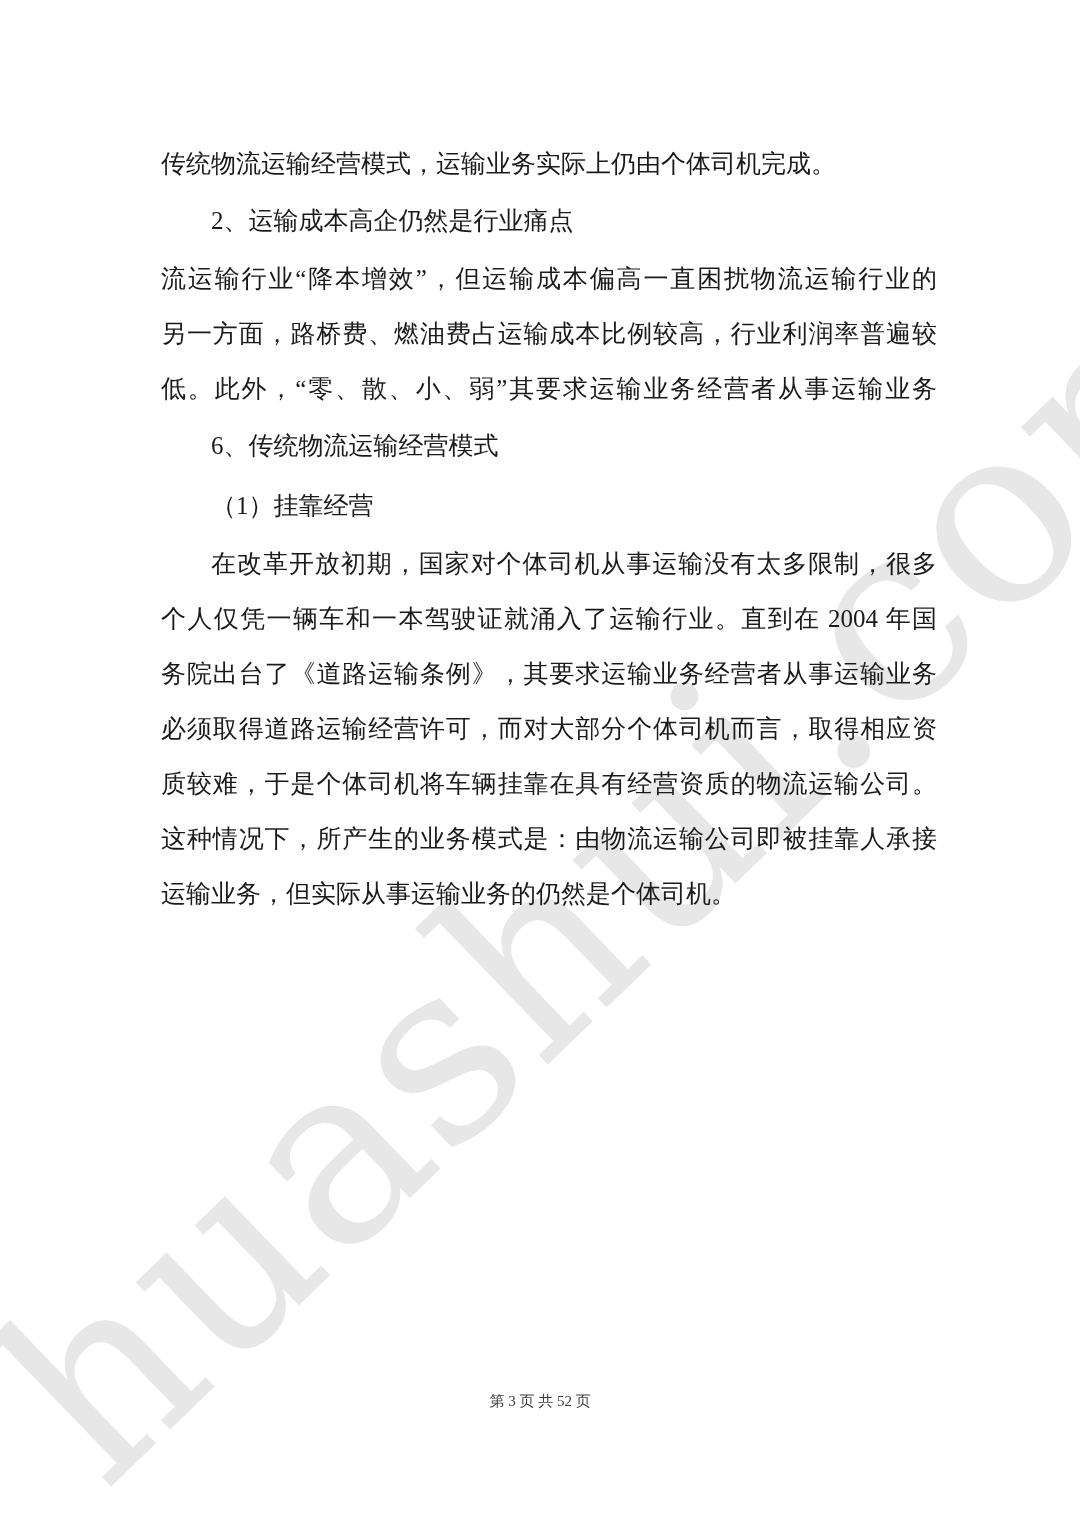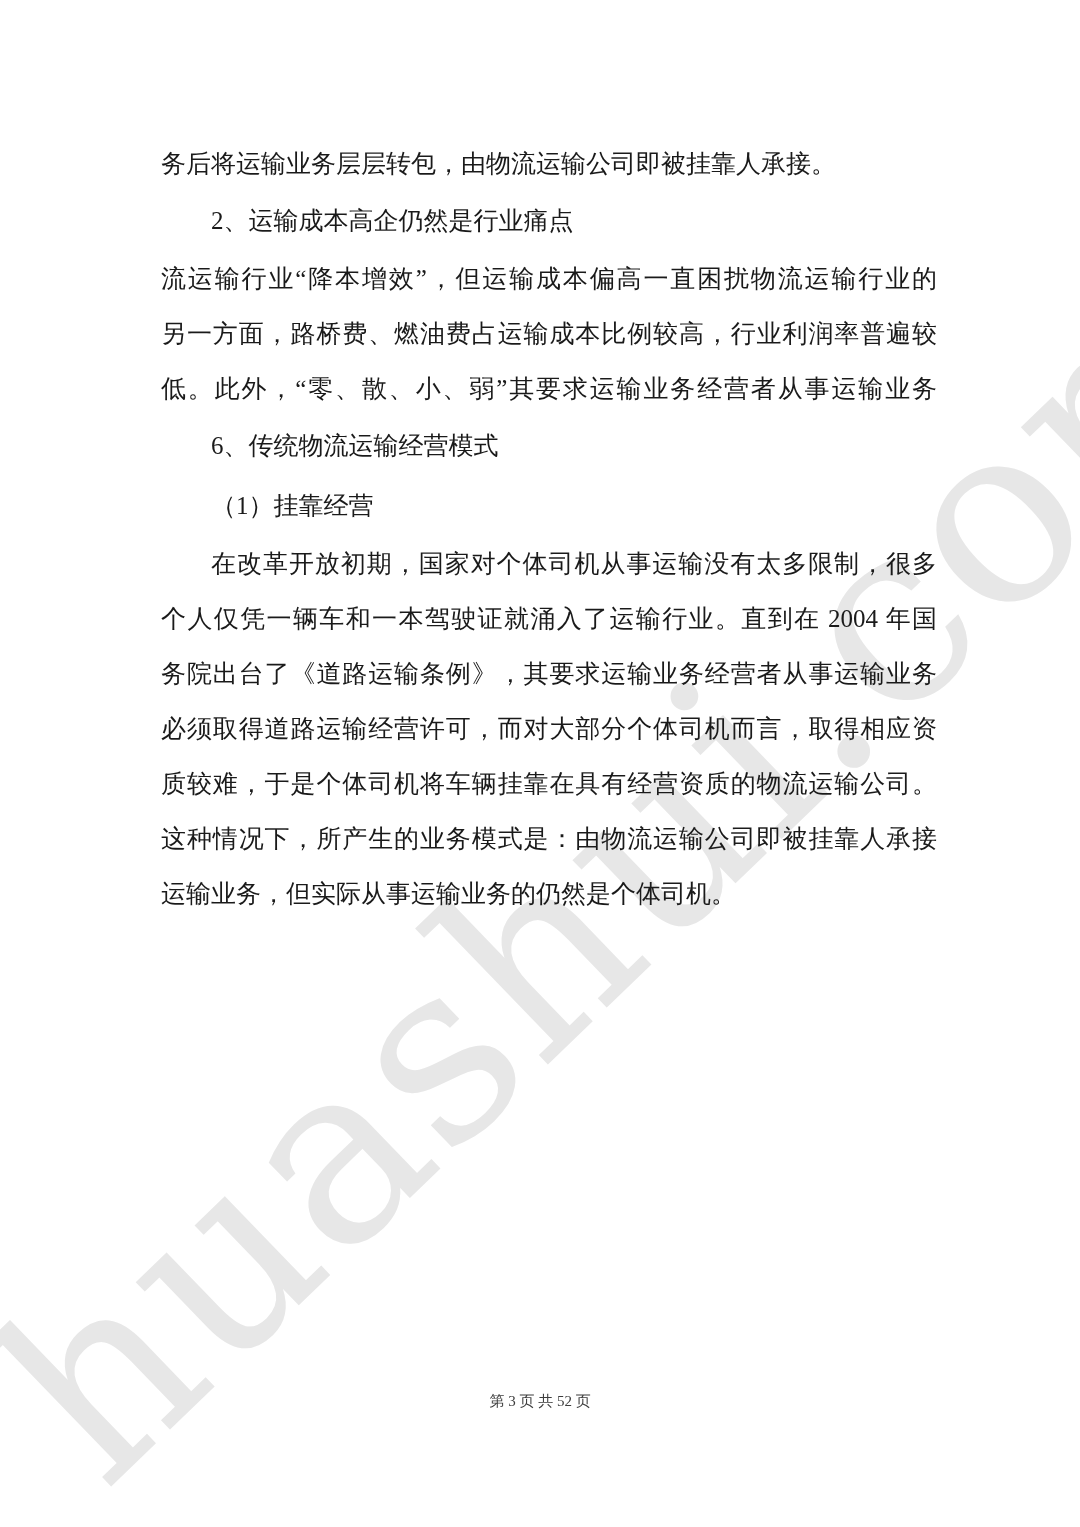--- a/index.html
+++ b/index.html
@@ -61,21 +61,21 @@
     color: #3c3c3c;
   }
 </style>
 </head>
 <body>
 
 <div class="page">
   <div class="watermark">huashui.com</div>
 
   <main class="content" id="doc-lines">
-      <div class="line">务后将运输业务层层转包，由物流运输公司即被挂靠人承接。</div>
+      <div class="line">传统物流运输经营模式，运输业务实际上仍由个体司机完成。</div>
       <div class="line indent bold hnum">2、运输成本高企仍然是行业痛点</div>
       <div class="line just">流运输行业“降本增效”，但运输成本偏高一直困扰物流运输行业的</div>
       <div class="line just">另一方面，路桥费、燃油费占运输成本比例较高，行业利润率普遍较</div>
       <div class="line just">低。此外，“零、散、小、弱”其要求运输业务经营者从事运输业务</div>
       <div class="line indent bold hnum">6、传统物流运输经营模式</div>
       <div class="line indent hitem">（1）挂靠经营</div>
       <div class="line just indent">在改革开放初期，国家对个体司机从事运输没有太多限制，很多</div>
       <div class="line just">个人仅凭一辆车和一本驾驶证就涌入了运输行业。直到在 2004 年国</div>
       <div class="line just">务院出台了《道路运输条例》，其要求运输业务经营者从事运输业务</div>
       <div class="line just">必须取得道路运输经营许可，而对大部分个体司机而言，取得相应资</div>

